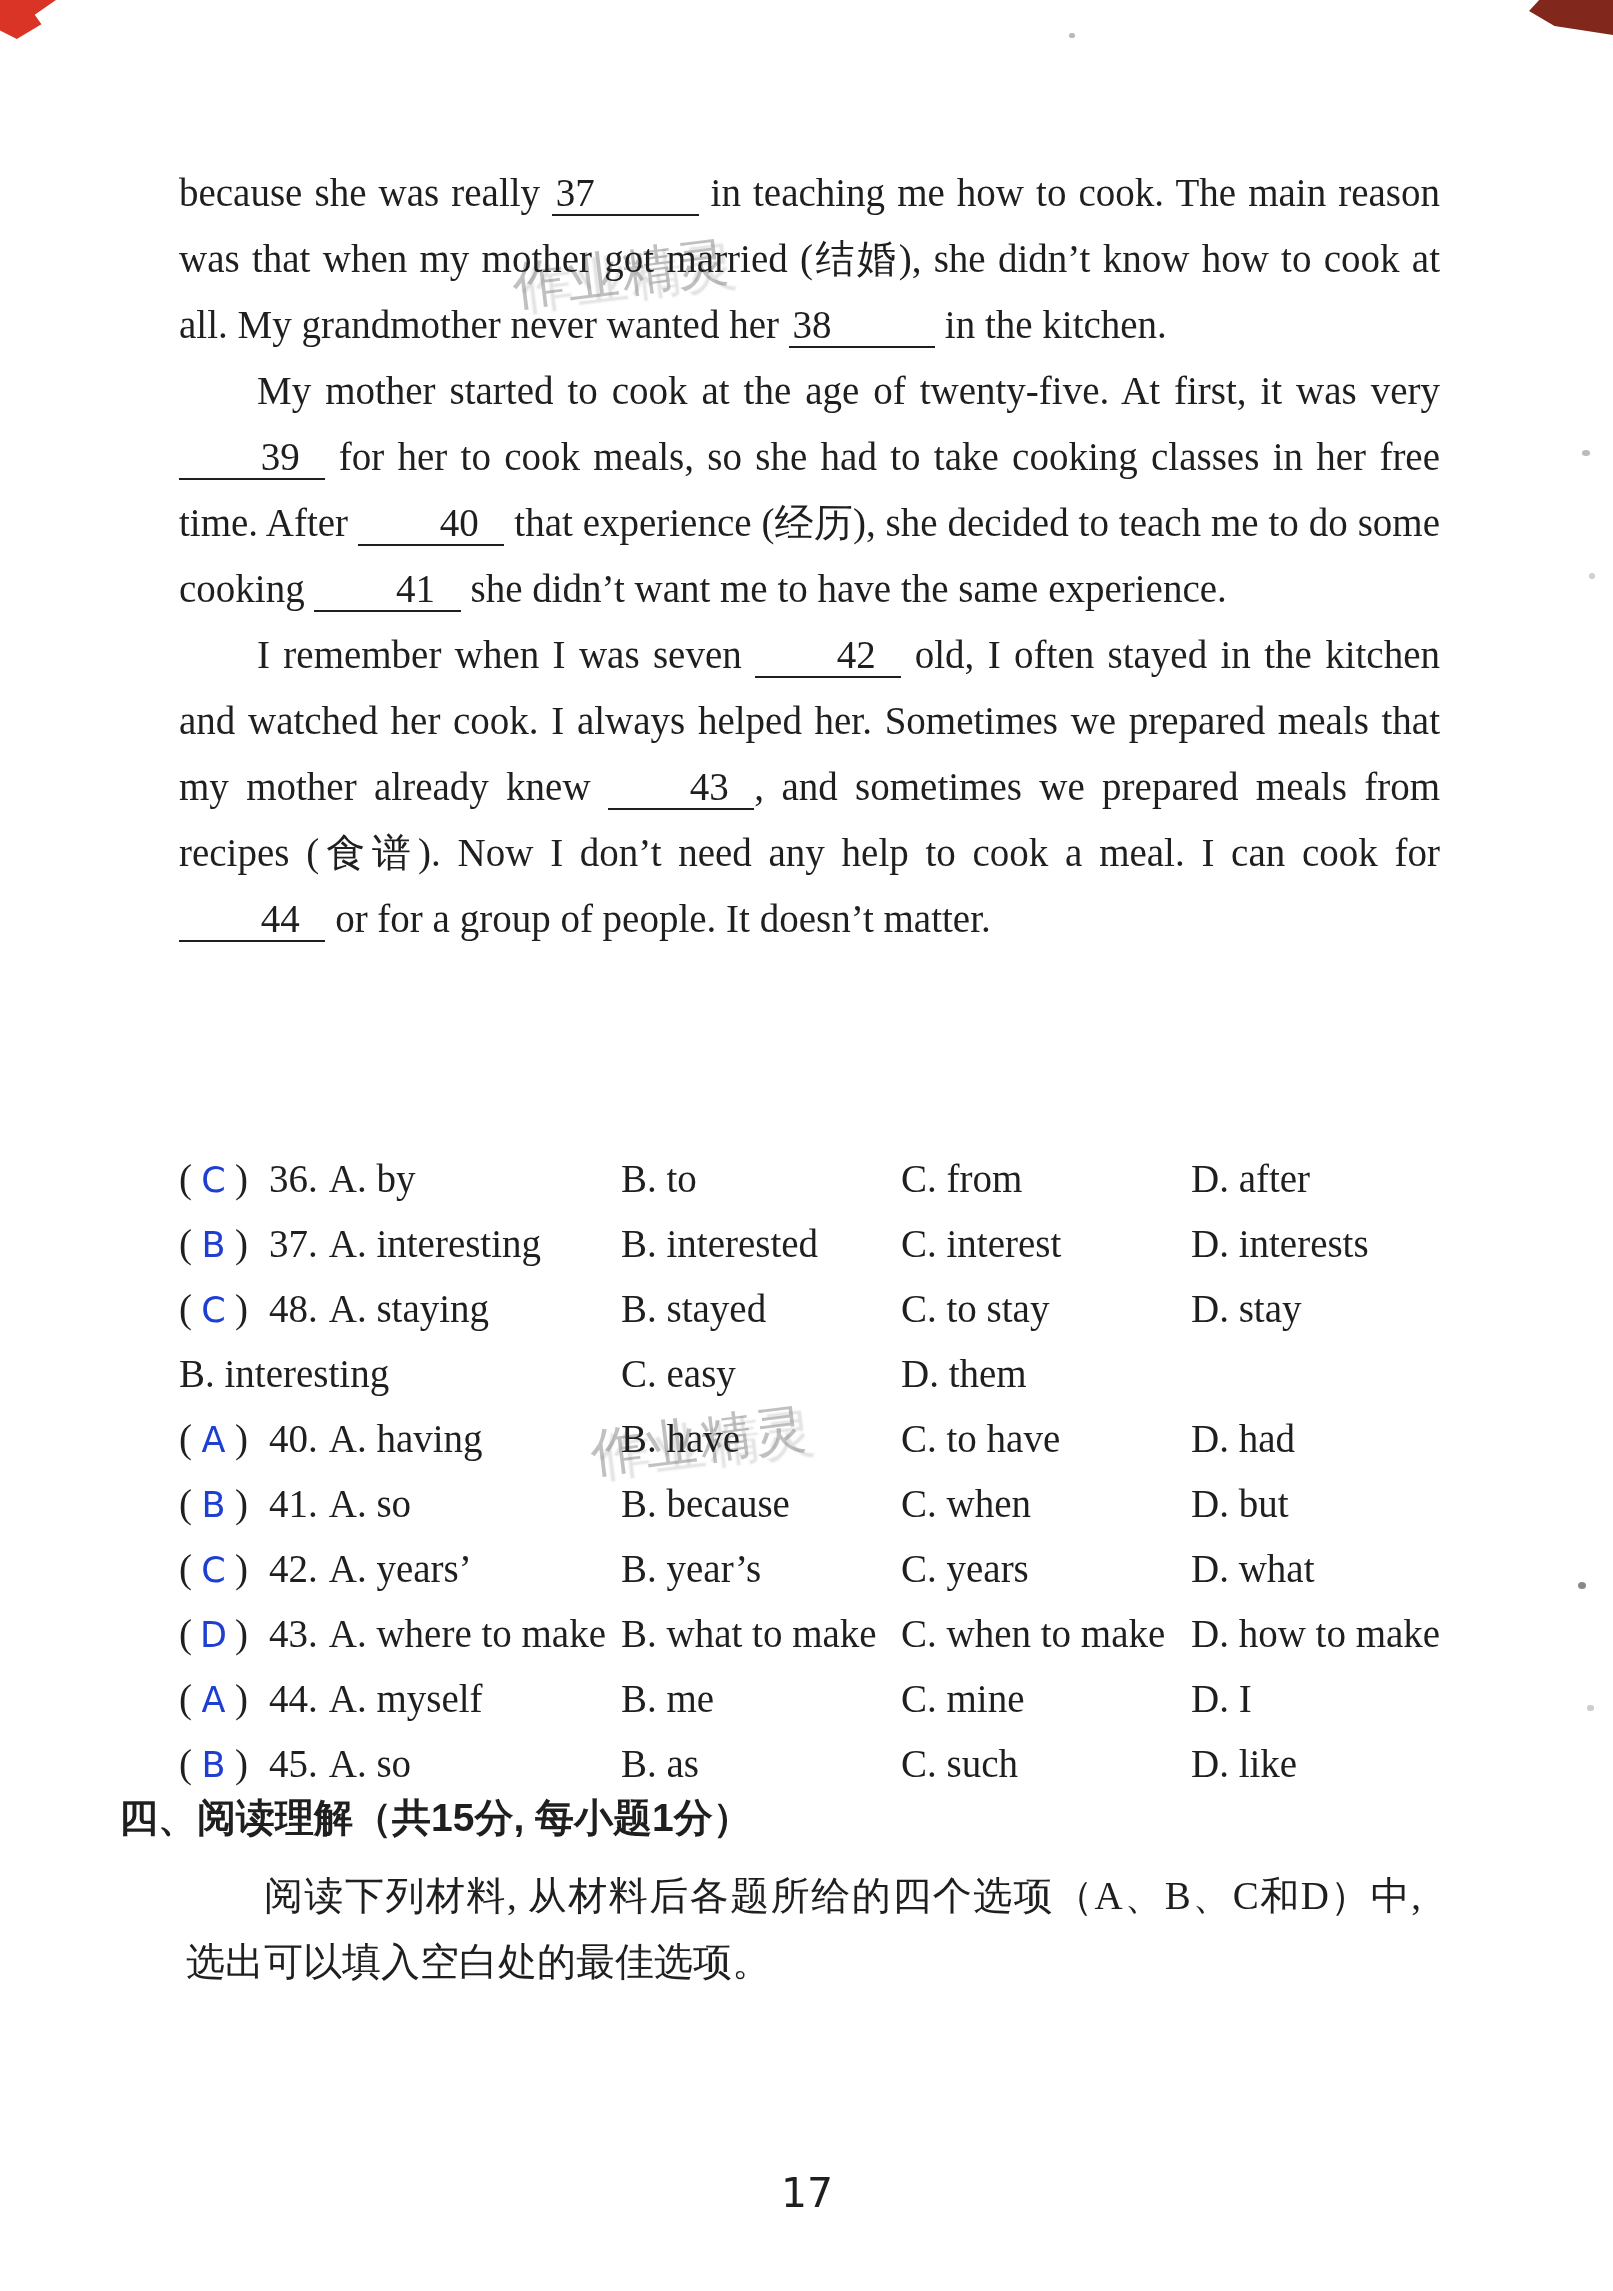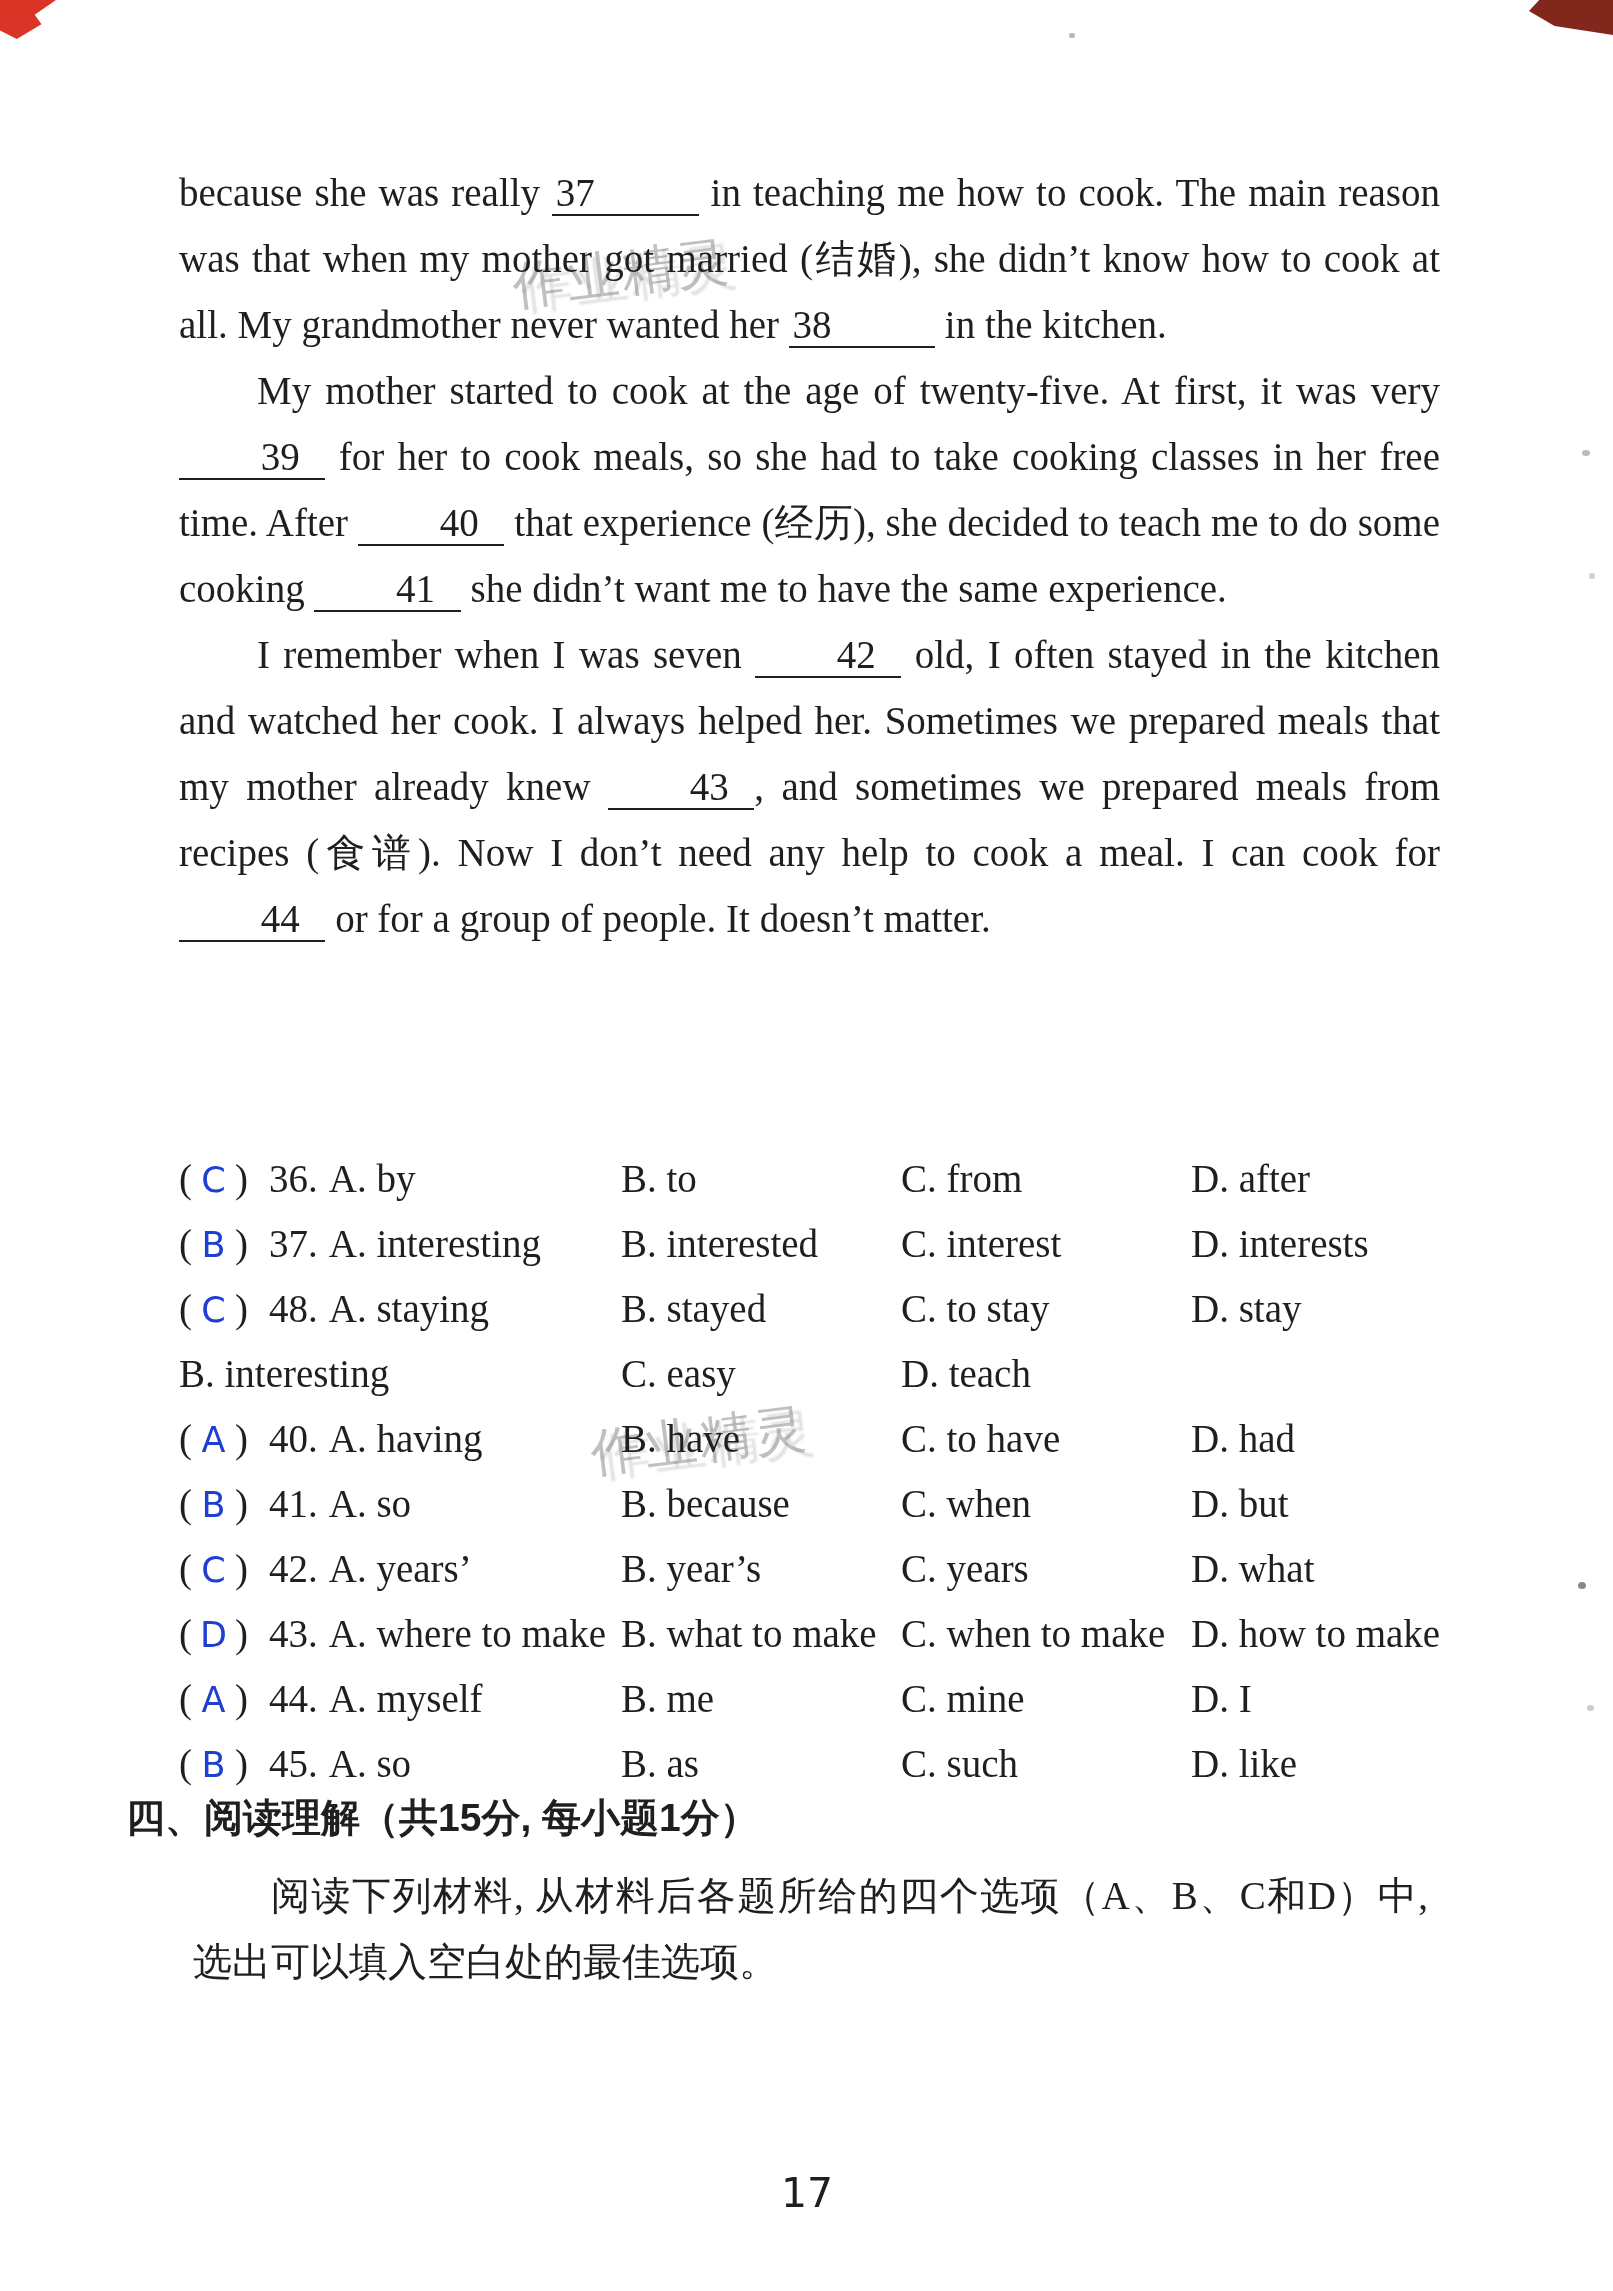--- a/index.html
+++ b/index.html
@@ -52,21 +52,21 @@
   .q-paren{color:var(--ink);}
   .q-ans{
     display:inline-block;width:43px;text-align:center;
     color:var(--answer-blue);
     font-family:"DejaVu Sans","Liberation Sans",sans-serif;
     font-size:35px;
   }
   .q-num{margin:0 11px 0 21px;}
   
   .section4{
-    position:absolute;left:181px;top:1784px;width:1259px;
+    position:absolute;left:174px;top:1784px;width:1259px;
   }
   .sec-heading{
     margin:0 0 0 -55px;
     font-size:39px;
     line-height:67px;
     font-weight:700;
     font-family:"Liberation Sans","DejaVu Sans",sans-serif;
   }
   .instructions{
     margin:12px;
@@ -152,21 +152,21 @@
       </div>
       <div class="q-row">
         <div><span class="q-paren">(</span><span class="q-ans">C</span><span class="q-paren">)</span><span class="q-num">48.</span><span>A. staying</span></div>
         <div>B. stayed</div>
         <div>C. to stay</div>
         <div>D. stay</div>
       </div>
       <div class="q-row">
         <div>B. interesting</div>
         <div>C. easy</div>
-        <div>D. teach</div>
+        <div>D. them</div>
       </div>
       <div class="q-row">
         <div><span class="q-paren">(</span><span class="q-ans">A</span><span class="q-paren">)</span><span class="q-num">40.</span><span>A. having</span></div>
         <div>B. have</div>
         <div>C. to have</div>
         <div>D. had</div>
       </div>
       <div class="q-row">
         <div><span class="q-paren">(</span><span class="q-ans">B</span><span class="q-paren">)</span><span class="q-num">41.</span><span>A. so</span></div>
         <div>B. because</div>

